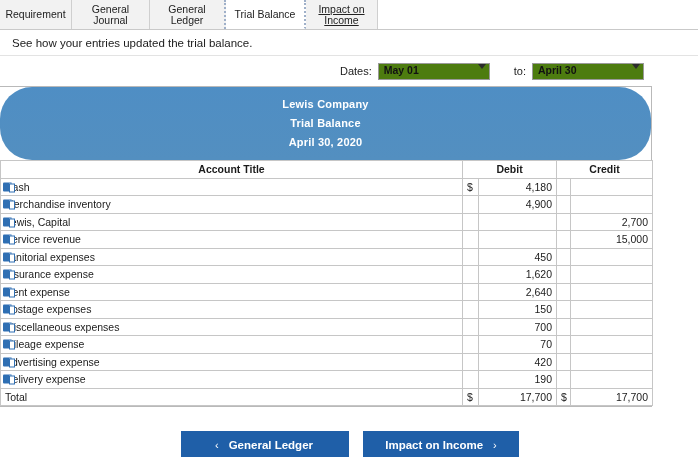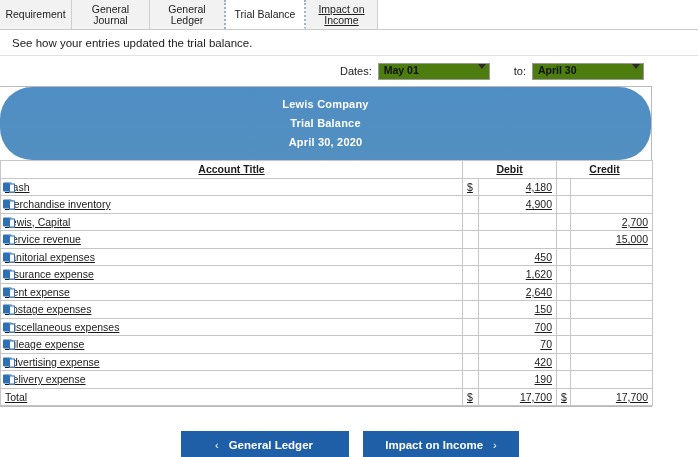--- a/index.html
+++ b/index.html
@@ -116,21 +116,20 @@
     font-size: 11px;
     font-weight: bold;
     line-height: 19px;
     letter-spacing: .2px;
   }
 
   table.tb {
     width: 100%;
     border-collapse: collapse;
     table-layout: fixed;
-    text-decoration: underline;
   }
   table.tb th, table.tb td {
     border: 1px solid #c6c6c6;
     font-size: 10.5px;
     height: 17.5px;
     padding: 0 4px;
     vertical-align: middle;
     background: #ffffff;
   }
   table.tb th {

